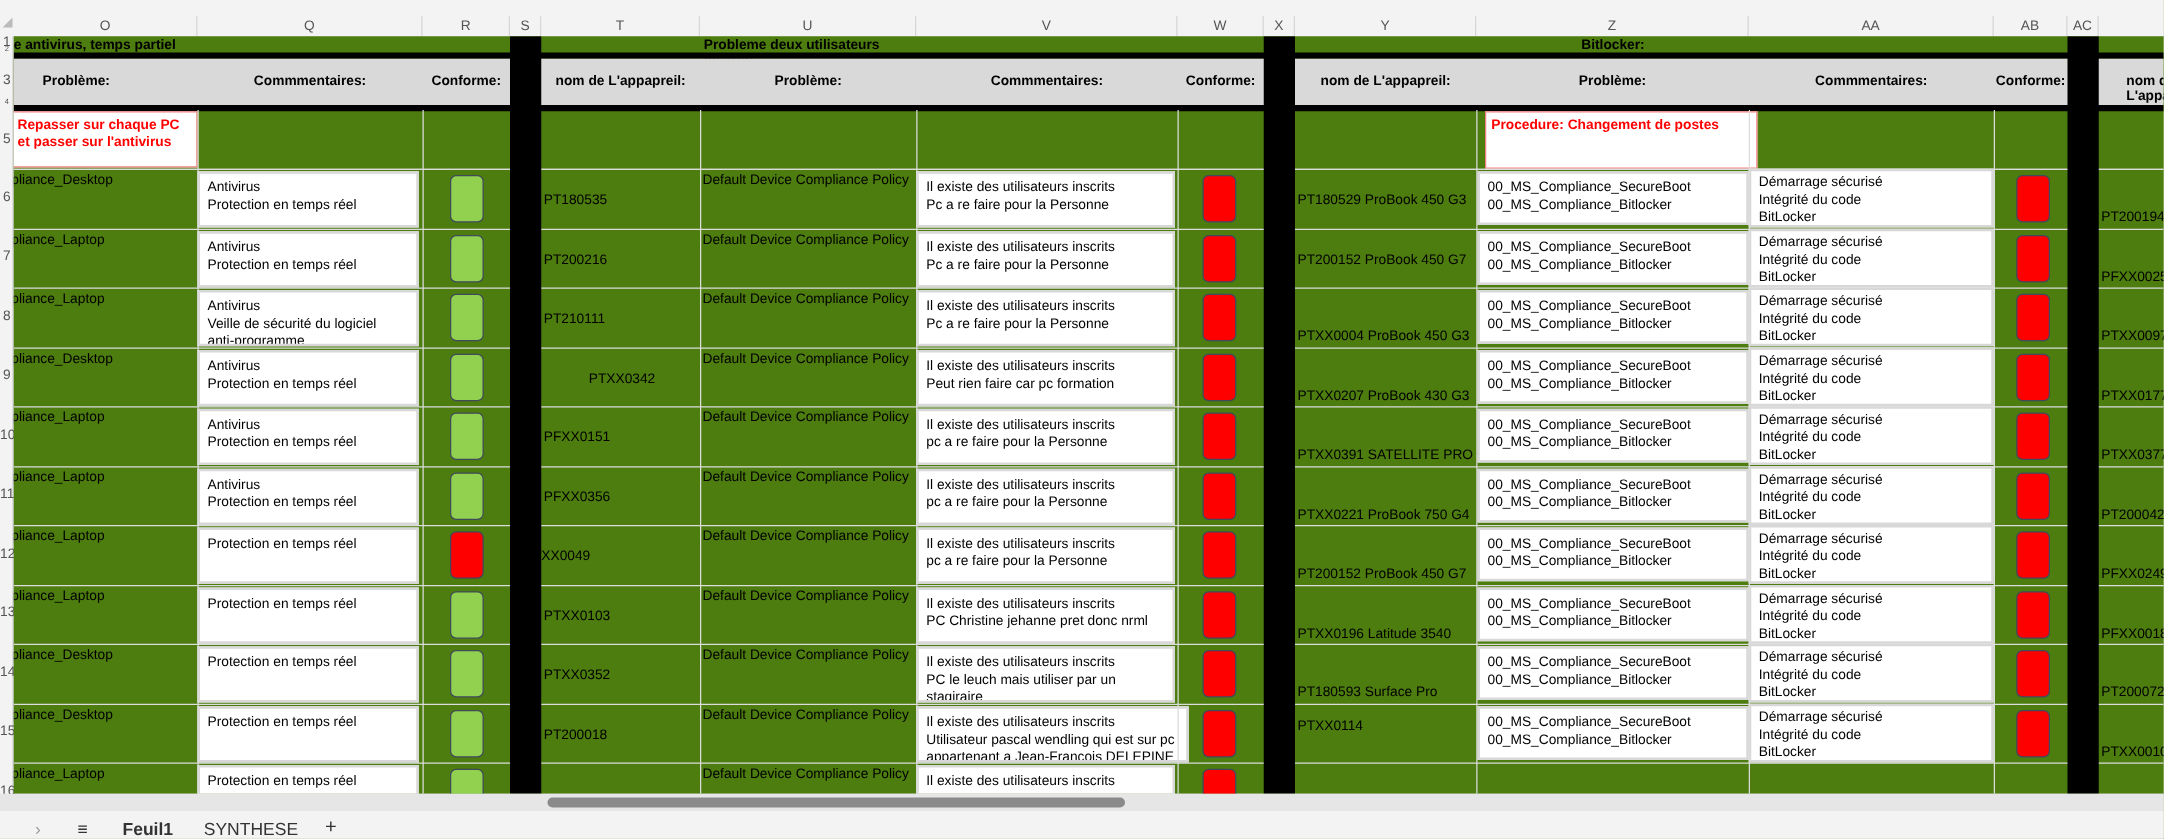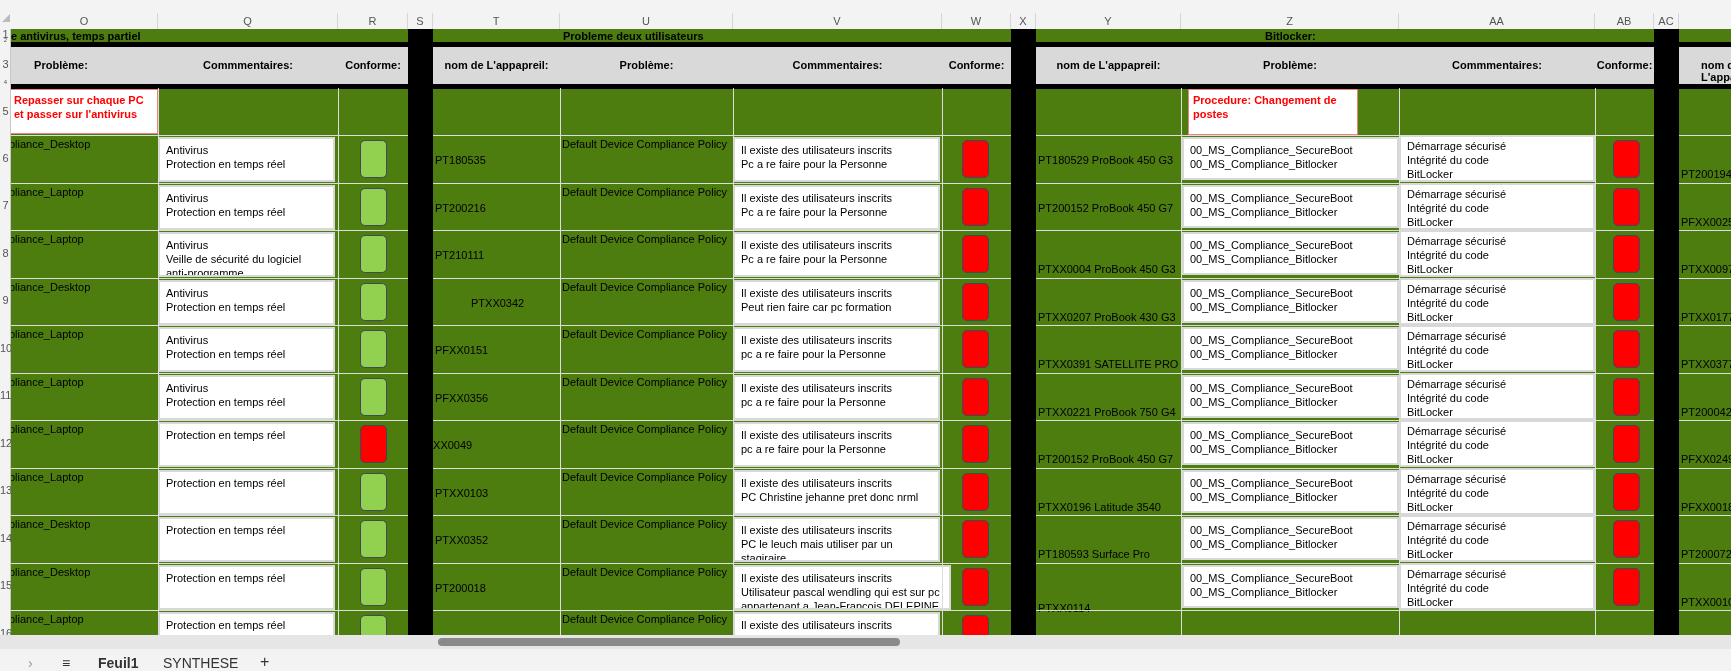--- a/index.html
+++ b/index.html
@@ -88,21 +88,21 @@
   <div class="hdrtxt" style="left:931px;top:30px;width:69px;">Conforme:</div>
 
   <div class="hdrtxt" style="left:1025px;top:30px;width:145px;">nom de L'appapreil:</div>
   <div class="hdrtxt" style="left:1170px;top:30px;width:218px;">Problème:</div>
   <div class="hdrtxt" style="left:1388px;top:30px;width:196px;">Commmentaires:</div>
   <div class="hdrtxt" style="left:1584px;top:30px;width:59px;">Conforme:</div>
 
   <div class="hdrtxt" style="left:1690px;top:30px;width:80px;text-align:left;">nom de L'appapreil:</div>
 
   <div class="proc" style="left:-2px;top:60px;width:149px;height:45px;">Repasser sur chaque PC et passer sur l'antivirus</div>
-  <div class="proc" style="left:1177px;top:60px;width:170px;height:46px;">Procedure: Changement de postes</div>
+  <div class="proc" style="left:1177px;top:60px;width:218px;height:46px;">Procedure: Changement de postes</div>
 
   <div id="rows">
       <div class="gridline-h" style="left:0;top:106px;width:1720px;"></div>
       <div class="cell" style="left:-2px;top:108px;">pliance_Desktop</div>
       <div class="box" style="left:147px;top:108px;width:177px;height:45px;">
         <div>Antivirus</div>
         <div>Protection en temps réel</div>
         <div></div>
       </div>
       <div class="status" style="left:349px;top:111px;background:#92d050;"></div>
@@ -359,21 +359,21 @@
       </div>
       <div class="status" style="left:349px;top:538.5px;background:#92d050;"></div>
       <div class="cell" style="left:424px;top:551.5px;">PT200018</div>
       <div class="cell" style="left:551px;top:535.5px;">Default Device Compliance Policy</div>
       <div class="box" style="left:722px;top:535.5px;width:218px;height:45px;">
         <div>Il existe des utilisateurs inscrits</div>
         <div>Utilisateur pascal wendling qui est sur pc</div>
         <div>appartenant a Jean-Francois DELEPINE</div>
       </div>
       <div class="status" style="left:951px;top:538.5px;background:#ff0000;"></div>
-      <div class="cell" style="left:1027px;top:572px;">PTXX0114</div>
+      <div class="cell" style="left:1027px;top:545px;">PTXX0114</div>
       <div class="box" style="left:1171px;top:535.5px;width:217px;height:43px;">
         <div>00_MS_Compliance_SecureBoot</div>
         <div>00_MS_Compliance_Bitlocker</div>
       </div>
       <div class="box" style="left:1388px;top:533.5px;width:196px;height:47px;padding-top:2px;">
         <div>Démarrage sécurisé</div>
         <div>Intégrité du code</div>
         <div>BitLocker</div>
       </div>
       <div class="status" style="left:1602px;top:538.5px;background:#ff0000;"></div>

